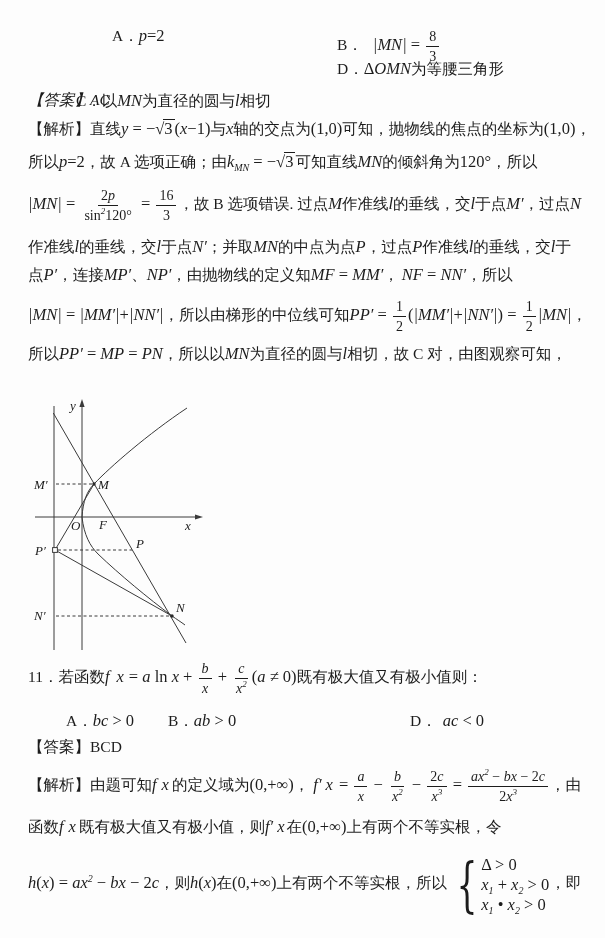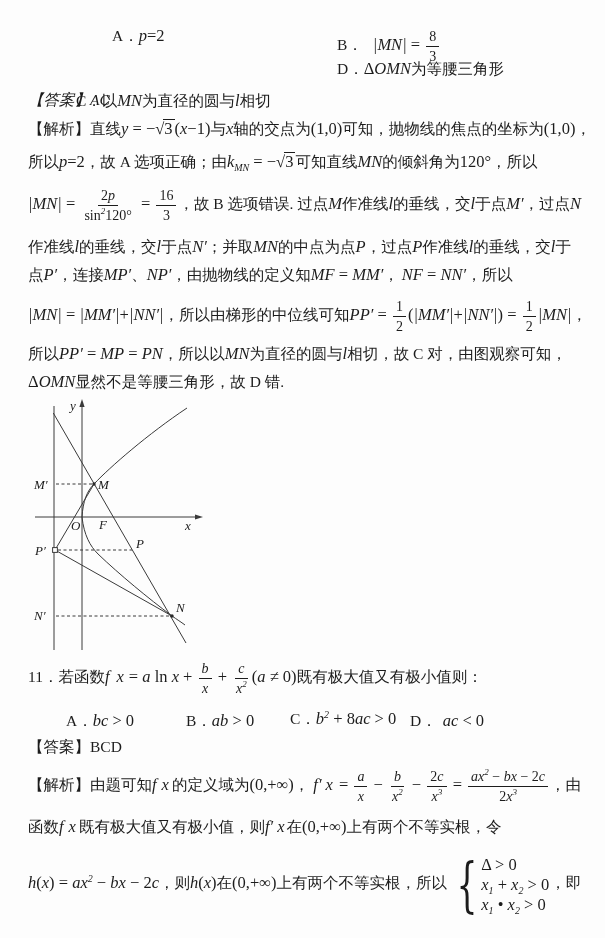--- a/index.html
+++ b/index.html
@@ -42,25 +42,23 @@
     <div class="line" style="left: 76px; top: 62px; margin-top: 28px;"><span class="seg-c">C．以</span><span class="seg-i">MN</span><span class="seg-c">为直径的圆与</span><span class="seg-i">l</span><span class="seg-c">相切</span></div>
     <div class="line" style="left: 337px; top: 58px;"><span class="seg-c">D．</span><span class="seg-u">Δ</span><span class="seg-i">OMN</span><span class="seg-c">为等腰三角形</span></div>
     <div class="line" style="left: 28px; top: 90px; font-style: italic;"><span class="seg-c">【答案】AC</span></div>
     <div class="line" style="left: 28px; top: 118px;"><span class="seg-c">【解析】直线</span><span class="seg-i">y</span><span class="seg-u"> = −</span><span class="seg-u">√</span><span class="sqrt-bar"><span class="seg-u">3</span></span><span class="seg-u">(</span><span class="seg-i">x</span><span class="seg-u">−1)</span><span class="seg-c">与</span><span class="seg-i">x</span><span class="seg-c">轴的交点为</span><span class="seg-u">(1,0)</span><span class="seg-c">可知，抛物线的焦点的坐标为</span><span class="seg-u">(1,0)</span><span class="seg-c">，</span></div>
     <div class="line" style="left: 28px; top: 151px;"><span class="seg-c">所以</span><span class="seg-i">p</span><span class="seg-u">=2</span><span class="seg-c">，故 A 选项正确；由</span><span class="seg-i">k</span><span class="seg-sub">MN</span><span class="seg-u"> = −</span><span class="seg-u">√</span><span class="sqrt-bar"><span class="seg-u">3</span></span><span class="seg-c">可知直线</span><span class="seg-i">MN</span><span class="seg-c">的倾斜角为</span><span class="seg-u">120°</span><span class="seg-c">，所以</span></div>
     <div class="line" style="left: 28px; top: 186px;"><span class="seg-i">|MN|</span><span class="seg-u"> = </span><span class="frac"><span class="num"><span class="seg-u">2</span><span class="seg-i">p</span></span><span class="den"><span class="seg-u">sin</span><span class="seg-sup">2</span><span class="seg-u">120°</span></span></span><span class="seg-u"> = </span><span class="frac"><span class="num"><span class="seg-u">16</span></span><span class="den"><span class="seg-u">3</span></span></span><span class="seg-c">，故 B 选项错误. 过点</span><span class="seg-i">M</span><span class="seg-c">作准线</span><span class="seg-i">l</span><span class="seg-c">的垂线，交</span><span class="seg-i">l</span><span class="seg-c">于点</span><span class="seg-i">M′</span><span class="seg-c">，过点</span><span class="seg-i">N</span></div>
     <div class="line" style="left: 28px; top: 236px;"><span class="seg-c">作准线</span><span class="seg-i">l</span><span class="seg-c">的垂线，交</span><span class="seg-i">l</span><span class="seg-c">于点</span><span class="seg-i">N′</span><span class="seg-c">；并取</span><span class="seg-i">MN</span><span class="seg-c">的中点为点</span><span class="seg-i">P</span><span class="seg-c">，过点</span><span class="seg-i">P</span><span class="seg-c">作准线</span><span class="seg-i">l</span><span class="seg-c">的垂线，交</span><span class="seg-i">l</span><span class="seg-c">于</span></div>
     <div class="line" style="left: 28px; top: 264px;"><span class="seg-c">点</span><span class="seg-i">P′</span><span class="seg-c">，连接</span><span class="seg-i">MP′</span><span class="seg-c">、</span><span class="seg-i">NP′</span><span class="seg-c">，由抛物线的定义知</span><span class="seg-i">MF</span><span class="seg-u"> = </span><span class="seg-i">MM′</span><span class="seg-c">，</span><span class="sp" style="width: 3px;"></span><span class="seg-i">NF</span><span class="seg-u"> = </span><span class="seg-i">NN′</span><span class="seg-c">，所以</span></div>
     <div class="line" style="left: 28px; top: 297px;"><span class="seg-i">|MN|</span><span class="seg-u"> = </span><span class="seg-i">|MM′|</span><span class="seg-u">+</span><span class="seg-i">|NN′|</span><span class="seg-c">，所以由梯形的中位线可知</span><span class="seg-i">PP′</span><span class="seg-u"> = </span><span class="frac"><span class="num"><span class="seg-u">1</span></span><span class="den"><span class="seg-u">2</span></span></span><span class="seg-u">(</span><span class="seg-i">|MM′|</span><span class="seg-u">+</span><span class="seg-i">|NN′|</span><span class="seg-u">) = </span><span class="frac"><span class="num"><span class="seg-u">1</span></span><span class="den"><span class="seg-u">2</span></span></span><span class="seg-i">|MN|</span><span class="seg-c">，</span></div>
     <div class="line" style="left: 28px; top: 343px;"><span class="seg-c">所以</span><span class="seg-i">PP′</span><span class="seg-u"> = </span><span class="seg-i">MP</span><span class="seg-u"> = </span><span class="seg-i">PN</span><span class="seg-c">，所以以</span><span class="seg-i">MN</span><span class="seg-c">为直径的圆与</span><span class="seg-i">l</span><span class="seg-c">相切，故 C 对，由图观察可知，</span></div>
-    <div class="line" style="left: 28px; top: 371px;"><span class="seg-u">Δ</span><span class="seg-i">OMN</span><span class="seg-c">显然不是等腰三角形，故 D 错.</span></div>
     <div class="line" style="left: 28px; top: 659px;"><span class="seg-c">11．若函数</span><span class="seg-i">f</span><span class="sp" style="width: 7px;"></span><span class="seg-i">x</span><span class="sp" style="width: 5px;"></span><span class="seg-u">= </span><span class="seg-i">a</span><span class="seg-u"> ln </span><span class="seg-i">x</span><span class="seg-u"> + </span><span class="frac"><span class="num"><span class="seg-i">b</span></span><span class="den"><span class="seg-i">x</span></span></span><span class="seg-u"> + </span><span class="frac"><span class="num"><span class="seg-i">c</span></span><span class="den"><span class="seg-i">x</span><span class="seg-sup">2</span></span></span><span class="seg-u">(</span><span class="seg-i">a</span><span class="seg-u"> ≠ 0)</span><span class="seg-c">既有极大值又有极小值则：</span></div>
     <div class="line" style="left: 66px; top: 710px;"><span class="seg-c">A．</span><span class="seg-i">bc</span><span class="seg-u"> &gt; 0</span></div>
-    <div class="line" style="left: 186px; top: 710px;"><span class="seg-c">B．</span><span class="seg-i">ab</span><span class="seg-u"> &gt; 0</span></div>
-    <div class="line" style="left: 290px; top: 708px;"><span class="seg-c">C．</span><span class="seg-i">b</span><span class="seg-sup">2</span><span class="seg-u"> + 8</span><span class="seg-i">ac</span><span class="seg-u"> &gt; 0</span></div>
+    <div class="line" style="left: 168px; top: 710px;"><span class="seg-c">B．</span><span class="seg-i">ab</span><span class="seg-u"> &gt; 0</span></div>
     <div class="line" style="left: 410px; top: 710px;"><span class="seg-c">D．</span><span class="sp" style="width: 6px;"></span><span class="seg-i">ac</span><span class="seg-u"> &lt; 0</span></div>
     <div class="line" style="left: 28px; top: 737px;"><span class="seg-c">【答案】BCD</span></div>
     <div class="line" style="left: 28px; top: 767px;"><span class="seg-c">【解析】由题可知</span><span class="seg-i">f</span><span class="sp" style="width: 5px;"></span><span class="seg-i">x</span><span class="sp" style="width: 3px;"></span><span class="seg-c">的定义域为</span><span class="seg-u">(0,+∞)</span><span class="seg-c">，</span><span class="sp" style="width: 4px;"></span><span class="seg-i">f′</span><span class="sp" style="width: 4px;"></span><span class="seg-i">x</span><span class="sp" style="width: 2px;"></span><span class="seg-u"> = </span><span class="frac"><span class="num"><span class="seg-i">a</span></span><span class="den"><span class="seg-i">x</span></span></span><span class="seg-u"> − </span><span class="frac"><span class="num"><span class="seg-i">b</span></span><span class="den"><span class="seg-i">x</span><span class="seg-sup">2</span></span></span><span class="seg-u"> − </span><span class="frac"><span class="num"><span class="seg-u">2</span><span class="seg-i">c</span></span><span class="den"><span class="seg-i">x</span><span class="seg-sup">3</span></span></span><span class="seg-u"> = </span><span class="frac"><span class="num"><span class="seg-i">ax</span><span class="seg-sup">2</span><span class="seg-u"> − </span><span class="seg-i">bx</span><span class="seg-u"> − 2</span><span class="seg-i">c</span></span><span class="den"><span class="seg-u">2</span><span class="seg-i">x</span><span class="seg-sup">3</span></span></span><span class="seg-c">，由</span></div>
     <div class="line" style="left: 28px; top: 816px;"><span class="seg-c">函数</span><span class="seg-i">f</span><span class="sp" style="width: 5px;"></span><span class="seg-i">x</span><span class="sp" style="width: 3px;"></span><span class="seg-c">既有极大值又有极小值，则</span><span class="seg-i">f′</span><span class="sp" style="width: 4px;"></span><span class="seg-i">x</span><span class="sp" style="width: 2px;"></span><span class="seg-c">在</span><span class="seg-u">(0,+∞)</span><span class="seg-c">上有两个不等实根，令</span></div>
     <div class="line" style="left: 28px; top: 855px;"><span class="seg-i">h</span><span class="seg-u">(</span><span class="seg-i">x</span><span class="seg-u">) = </span><span class="seg-i">ax</span><span class="seg-sup">2</span><span class="seg-u"> − </span><span class="seg-i">bx</span><span class="seg-u"> − 2</span><span class="seg-i">c</span><span class="seg-c">，则</span><span class="seg-i">h</span><span class="seg-u">(</span><span class="seg-i">x</span><span class="seg-u">)</span><span class="seg-c">在</span><span class="seg-u">(0,+∞)</span><span class="seg-c">上有两个不等实根，所以</span><span class="cases"><span class="brace">{</span><span class="rows"><span class="crow"><span class="seg-u">Δ &gt; 0</span></span><span class="crow"><span class="seg-i">x</span><span class="seg-sub">1</span><span class="seg-u"> + </span><span class="seg-i">x</span><span class="seg-sub">2</span><span class="seg-u"> &gt; 0</span></span><span class="crow"><span class="seg-i">x</span><span class="seg-sub">1</span><span class="seg-u"> • </span><span class="seg-i">x</span><span class="seg-sub">2</span><span class="seg-u"> &gt; 0</span></span></span></span><span class="seg-c">，即</span></div>
   </div>
 
 <svg id="figure" width="200" height="258" viewBox="0 0 200 258" xmlns="http://www.w3.org/2000/svg">
 
   <line x1="24" y1="8" x2="24" y2="252"></line>

